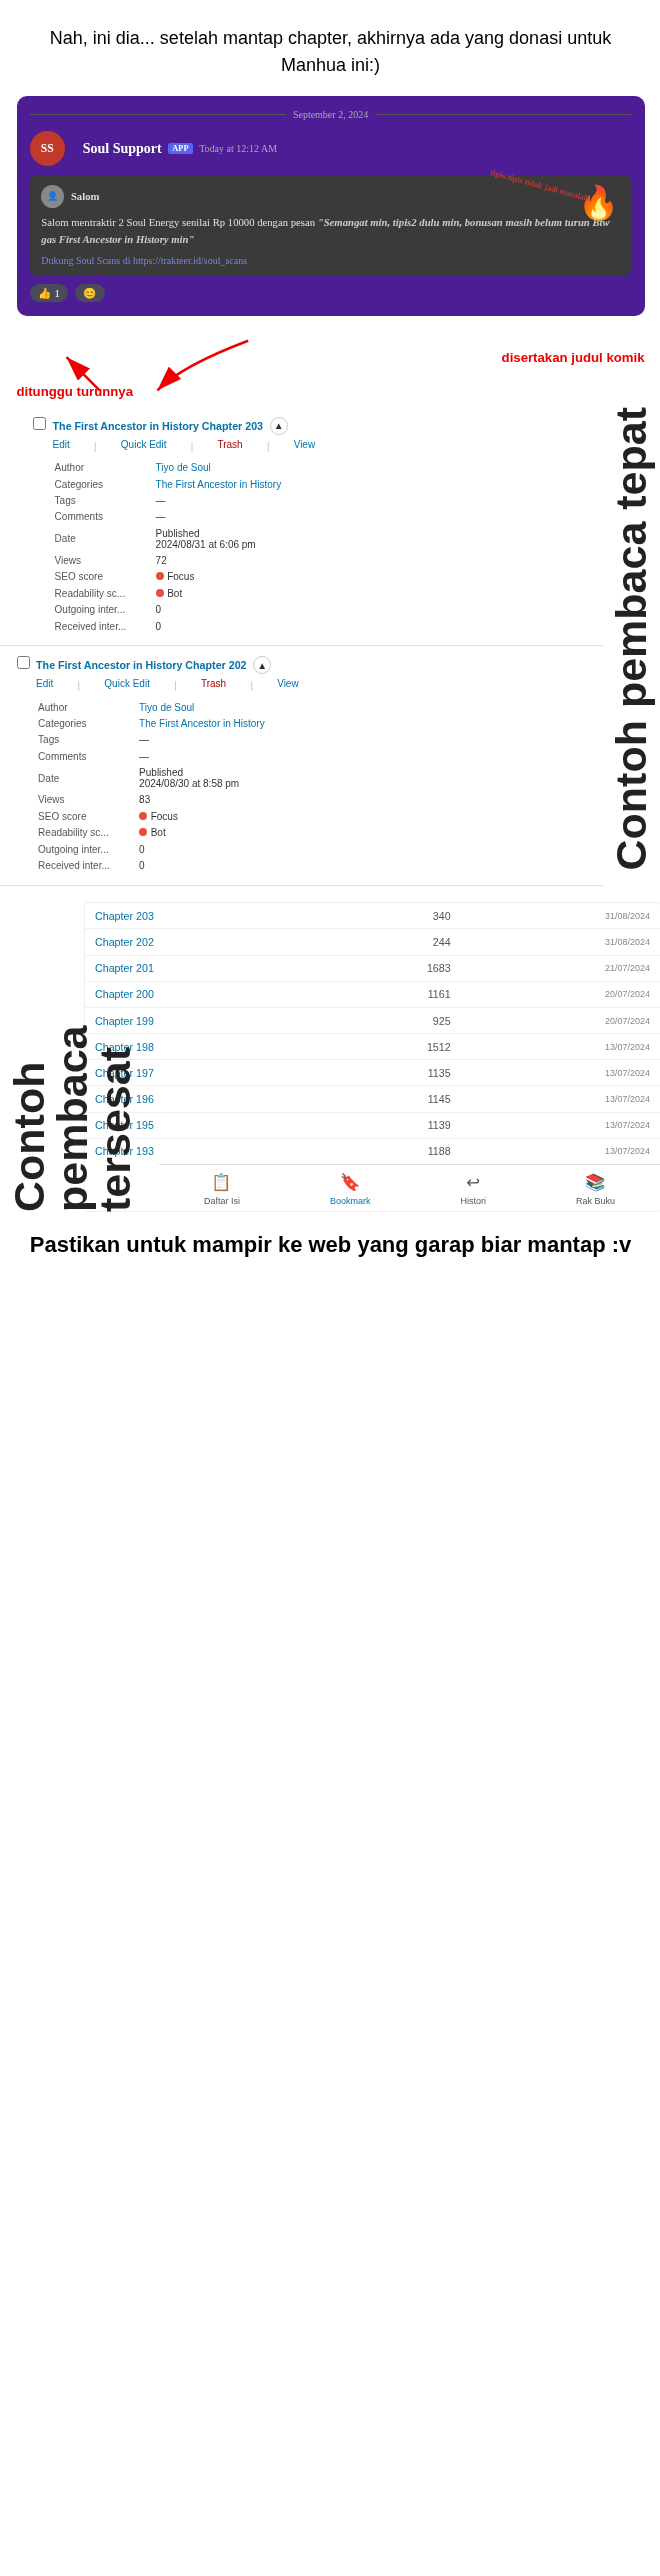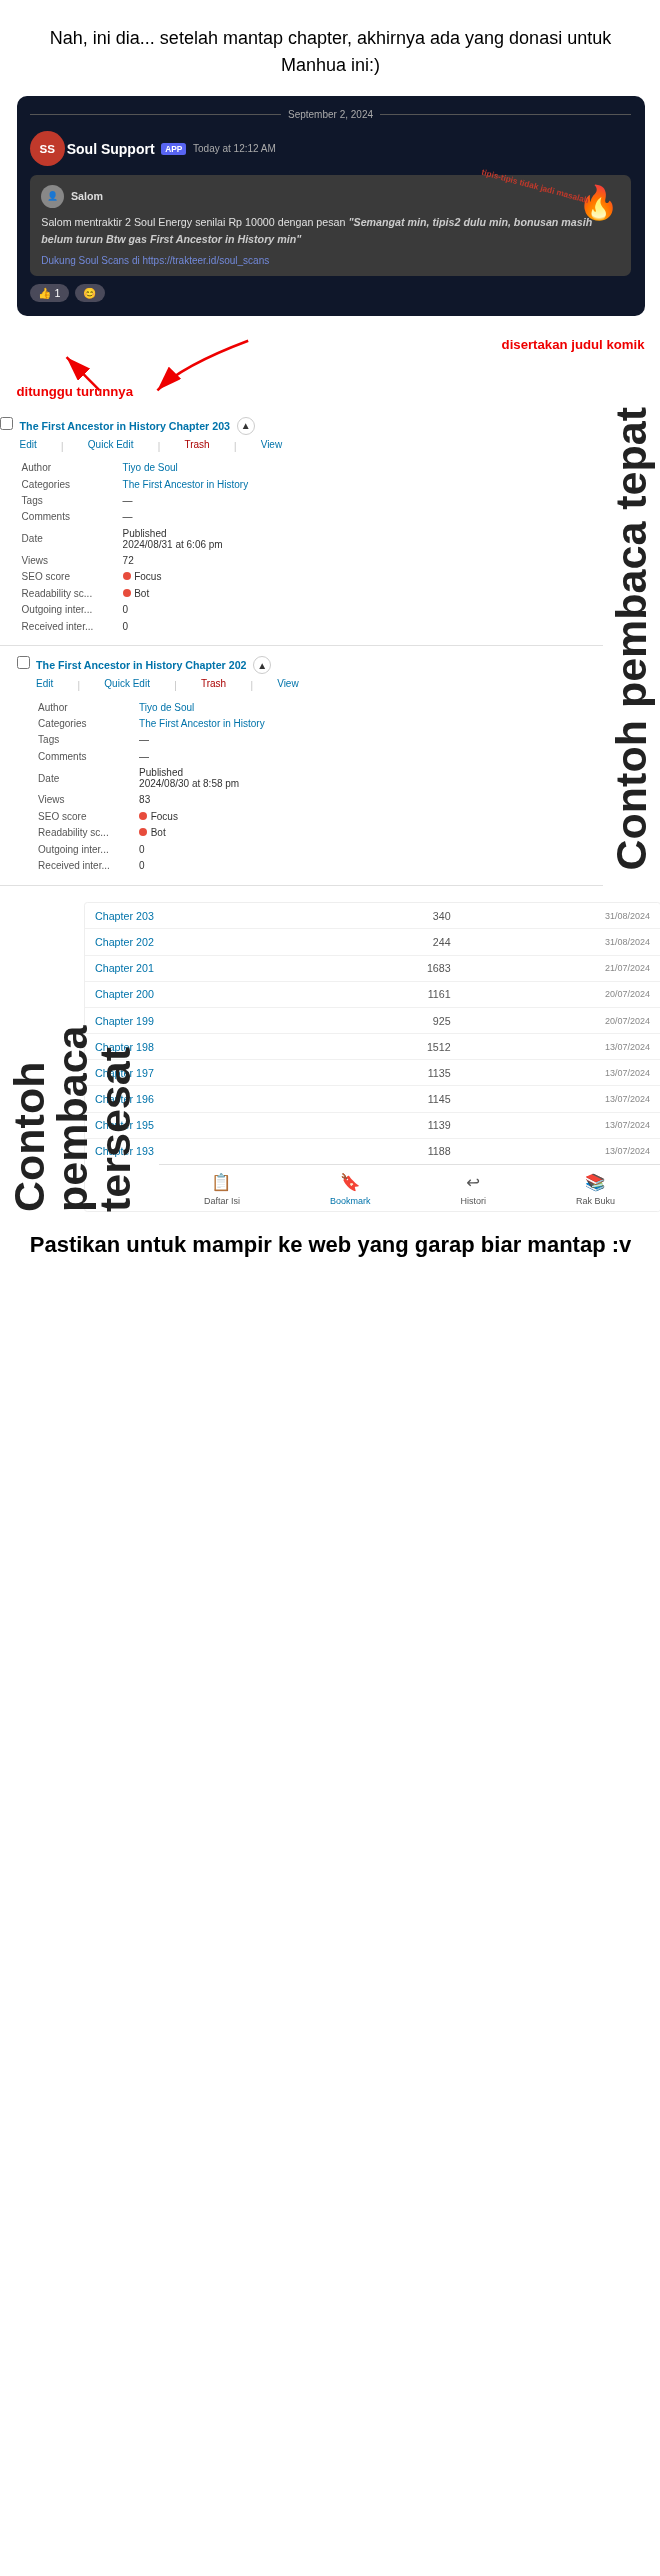--- a/index.html
+++ b/index.html
@@ -16,43 +16,44 @@
       text-align: center;
       padding: 25px 33px 16.5px;
       font-size: 18px;
       line-height: 1.5;
       color: #000;
     }
 
     
     .discord-wrapper {
       margin: 0 16.5px 8.3px;
-      background: #0f172a;
+      background: #4c1d95;
       border-radius: 10px;
       padding: 13.2px;
+      font-family: Liberation Serif, serif;
     }
     .discord-date {
       text-align: center;
       color: #aaa;
       font-size: 10px;
       margin-bottom: 11.6px;
       display: flex;
       align-items: center;
       gap: 6.6px;
     }
     .discord-date::before, .discord-date::after {
       content: '';
       flex: 1;
       height: 0.8px;
       background: #555;
     }
     .discord-header {
       display: flex;
       align-items: center;
-      gap: 2px;
+      gap: 18px;
       margin-bottom: 8.3px;
     }
     .discord-avatar {
       width: 35px;
       height: 35px;
       border-radius: 50%;
       background: #c0392b;
       display: flex;
       align-items: center;
       justify-content: center;
@@ -153,21 +154,21 @@
 
     
     .annotation-section {
       position: relative;
       padding: 8.3px 16.5px 16.5px;
       min-height: 74px;
     }
     .annotation-text-right {
       position: absolute;
       right: 16.5px;
-      top: 13px;
+      top: 26px;
       color: #e00;
       font-weight: bold;
       font-size: 13.2px;
     }
     .annotation-text-left {
       position: absolute;
       left: 16.5px;
       bottom: 8.3px;
       color: #e00;
       font-weight: bold;
@@ -407,21 +408,21 @@
   </svg>
   <span class="annotation-text-right">disertakan judul komik</span>
   <span class="annotation-text-left">ditunggu turunnya</span>
 </div>
 
 <div style="position:relative;">
   <div class="sidebar-label">Contoh pembaca tepat</div>
 
   <div style="margin-right:58px;">
 
-    <div class="wp-post-item" style="padding:10px 0;">
+    <div class="wp-post-item" style="padding:10px 33px;">
       <div class="wp-post-header">
         <input type="checkbox" class="wp-checkbox" style="">
         <div style="flex:1;">
           <div class="wp-post-title">
             <a>The First Ancestor in History Chapter 203</a>
             <span class="wp-arrow-btn">▲</span>
           </div>
           <div class="wp-post-actions">
             <a class="wp-action-link">Edit</a>
             <span style="color:#ccc;">|</span>

